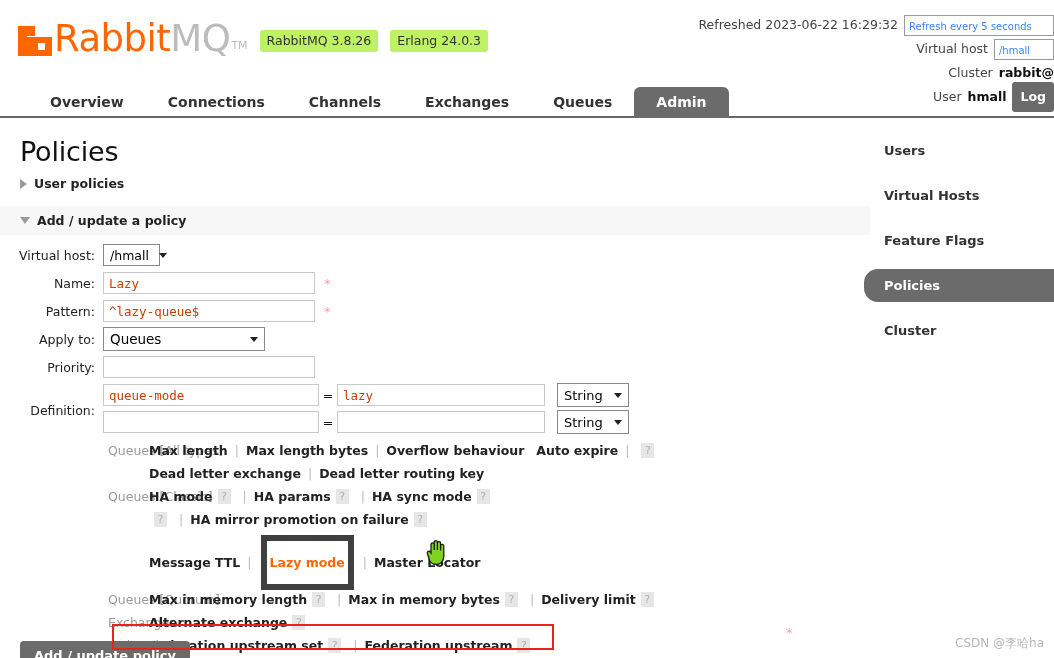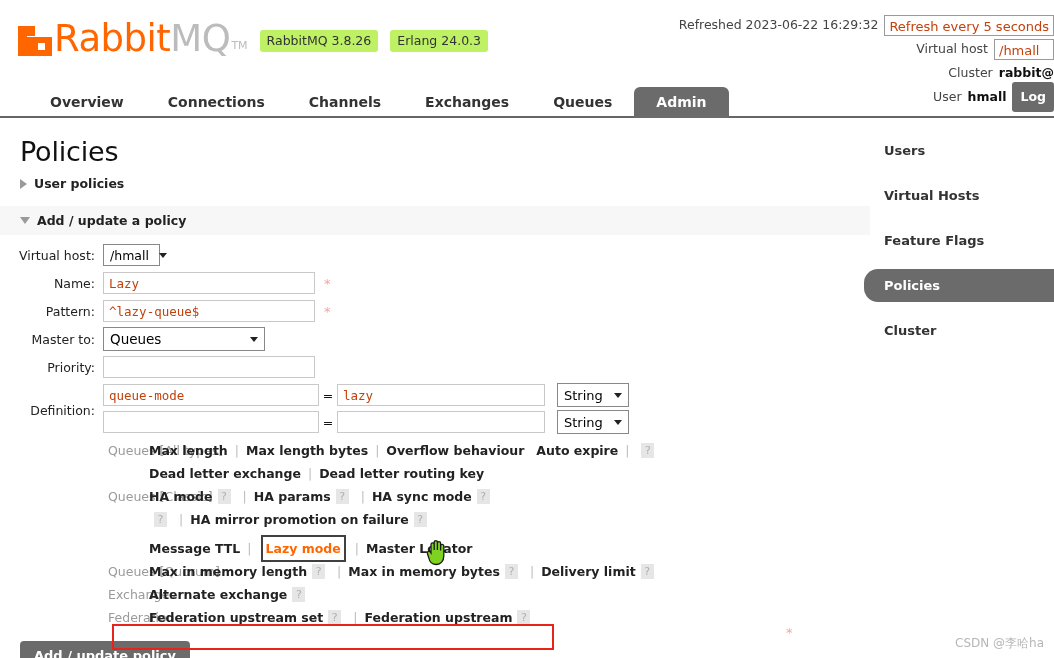--- a/index.html
+++ b/index.html
@@ -122,23 +122,23 @@
     justify-content: flex-end;
     align-items: center;
     gap: 6px;
     height: 24px;
   }
   .hr-label { color: #444; }
   .hr-strong { font-weight: bold; color: #111; }
   .hr-select {
     border: 1px solid #9a9a9a;
     background: #fff;
-    font-size: 13px;
+    font-size: 10px;
     padding: 2px 4px;
-    color: #c2410c;
+    color: #3b82f6;
     font-family: "DejaVu Sans", "Liberation Sans", sans-serif;
     height: 21px;
     line-height: 17px;
     box-sizing: border-box;
     white-space: nowrap;
     overflow: hidden;
   }
   .hr-select.wide { min-width: 150px; text-align: left; }
   .hr-select.vh { min-width: 60px; text-align: left; }
   .logout-btn {
@@ -382,22 +382,22 @@
     width: 13px;
     height: 15px;
     line-height: 15px;
     text-align: center;
     margin: 0 5px;
     font-weight: normal;
   }
   .lazy-wrap {
     position: relative;
     display: inline-block;
-    padding: 4px 3px;
-    border: 2px solid #404040;
+    padding: 14px 3px;
+    border: 6px solid #404040;
     margin: 0 2px;
   }
 
   
   .cursor {
     position: absolute;
     left: 424px;
     top: 538px;
     width: 24px;
     height: 28px;
@@ -534,21 +534,21 @@
           <span class="req">*</span>
         </div>
 
         <div class="frow">
           <div class="flabel">Pattern:</div>
           <input class="finput" value="^lazy-queue$" style="">
           <span class="req">*</span>
         </div>
 
         <div class="frow">
-          <div class="flabel">Master to:</div>
+          <div class="flabel">Apply to:</div>
           <div class="fselect applyto">
             <span>Queues</span>
             <span class="caret"></span>
           </div>
         </div>
 
         <div class="frow">
           <div class="flabel">Priority:</div>
           <input class="finput" value="" style="">
         </div>

